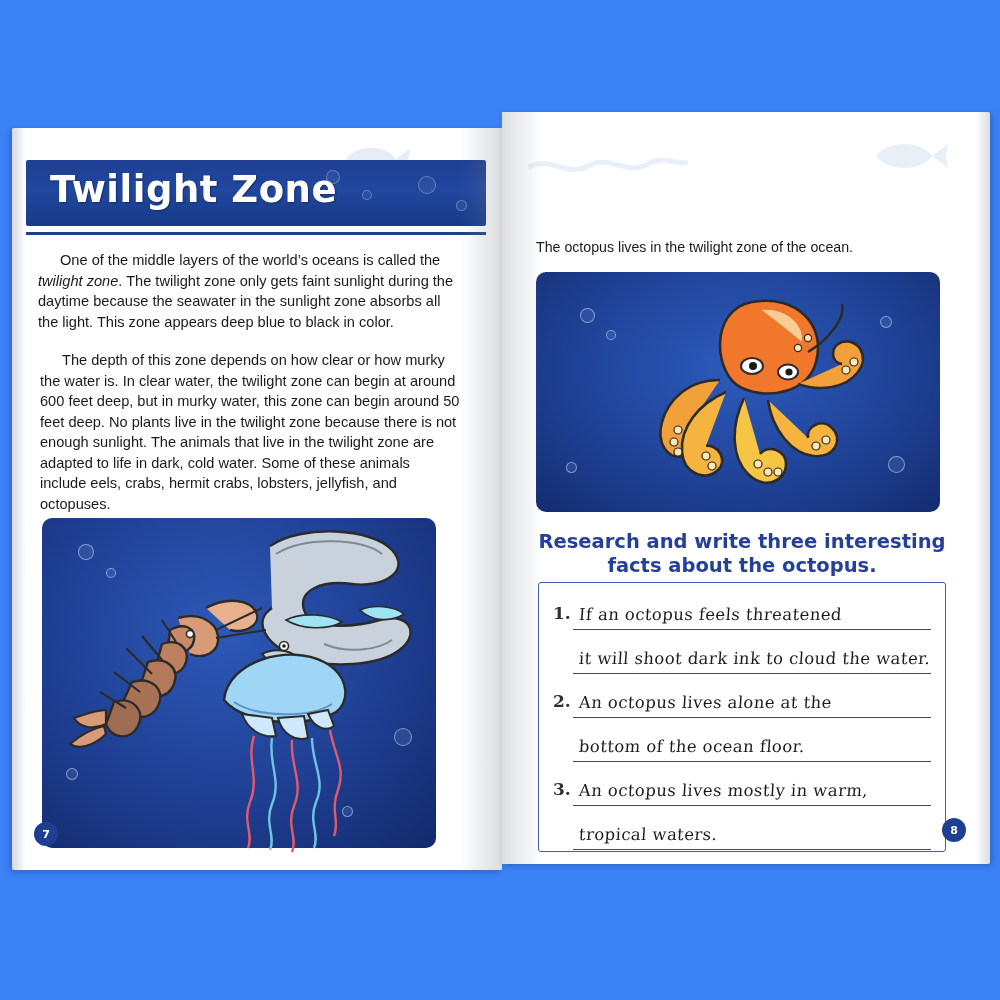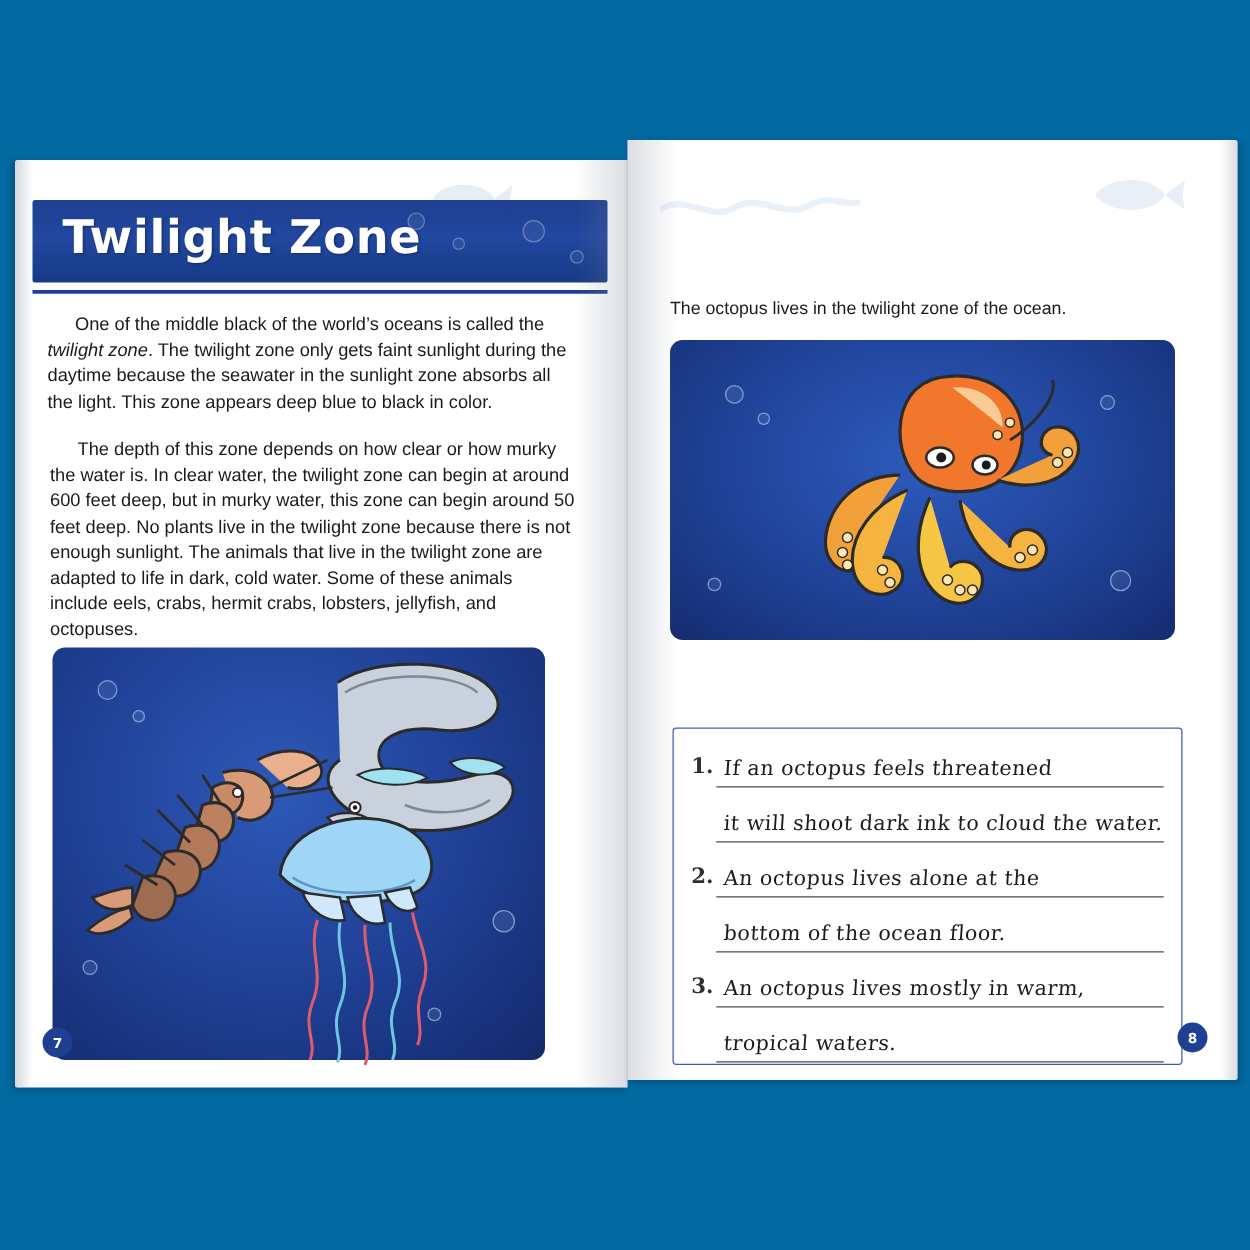--- a/index.html
+++ b/index.html
@@ -11,21 +11,21 @@
     width: 1000px;
     height: 1000px;
     font-family: "Liberation Sans", sans-serif;
     overflow: hidden;
   }
 
   #book {
     position: absolute;
     left: 0; top: 0;
     width: 1000px; height: 1000px;
-    background: #0369a1;
+    background: #3b82f6;
   }
 
   
   .page {
     position: absolute;
     background: #ffffff;
     overflow: hidden;
   }
   .page-left {
     left: 12px;
@@ -250,21 +250,21 @@
     <div class="title-bar">
       <div class="bubble" style="left:300px; top:10px; width:12px; height:12px;"></div>
       <div class="bubble" style="left:336px; top:30px; width:8px; height:8px;"></div>
       <div class="bubble" style="left:392px; top:16px; width:16px; height:16px;"></div>
       <div class="bubble" style="left:430px; top:40px; width:9px; height:9px;"></div>
       <div class="title-text">Twilight Zone</div>
     </div>
     <div class="title-rule"></div>
 
     <div class="body-text" id="para1">
-      <span class="ind"></span><span>One of the middle black of the world’s oceans is called the </span><i>twilight zone</i><span>. The twilight zone only gets faint sunlight during the daytime because the seawater in the sunlight zone absorbs all the light. This zone appears deep blue to black in color.</span>
+      <span class="ind"></span><span>One of the middle layers of the world’s oceans is called the </span><i>twilight zone</i><span>. The twilight zone only gets faint sunlight during the daytime because the seawater in the sunlight zone absorbs all the light. This zone appears deep blue to black in color.</span>
     </div>
 
     <div class="body-text" id="para2">
       <span class="ind"></span><span>The depth of this zone depends on how clear or how murky the water is. In clear water, the twilight zone can begin at around 600 feet deep, but in murky water, this zone can begin around 50 feet deep. No plants live in the twilight zone because there is not enough sunlight. The animals that live in the twilight zone are adapted to life in dark, cold water. Some of these animals include eels, crabs, hermit crabs, lobsters, jellyfish, and octopuses.</span>
     </div>
 
     <div class="illus-left">
       <div class="sea-bubble" style="left:36px; top:26px; width:14px; height:14px;"></div>
       <div class="sea-bubble" style="left:64px; top:50px; width:8px; height:8px;"></div>
       <div class="sea-bubble" style="left:330px; top:34px; width:11px; height:11px;"></div>
@@ -371,20 +371,21 @@
           <circle cx="214" cy="158" r="4"></circle>
             <circle cx="224" cy="152" r="4"></circle>
           <circle cx="244" cy="82" r="4"></circle>
             <circle cx="252" cy="74" r="4"></circle>
           <circle cx="196" cy="60" r="3.6"></circle>
             <circle cx="206" cy="50" r="3.6"></circle>
         </g>
       </svg>
     </div>
 
+    <div class="research-head">Research and write three interesting facts about the octopus.</div>
 
     <div class="answer-box">
 
       <div class="answer-item" style="top:0;">
         <div class="ans-num" style="top:20px;">1.</div>
         <div class="rule-line" style="top:46px;"></div>
         <div class="hand" style="left:40px; top:22px;">If an octopus feels threatened</div>
         <div class="rule-line" style="top:90px;"></div>
         <div class="hand" style="left:40px; top:66px;">it will shoot dark ink to cloud the water.</div>
       </div>

